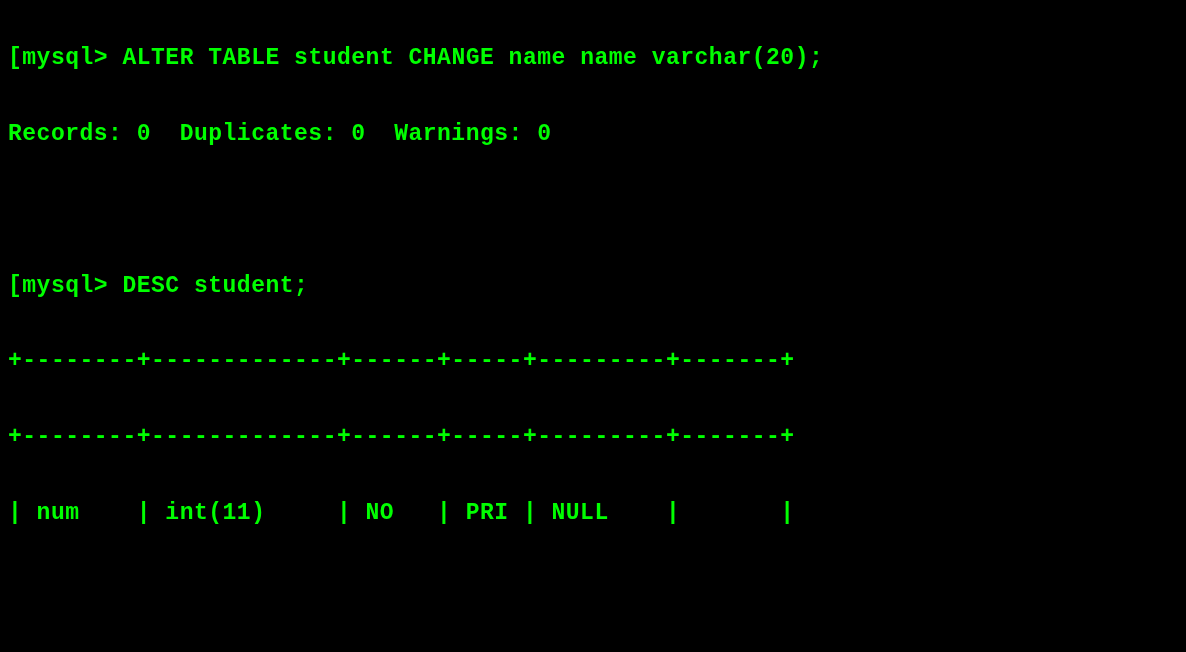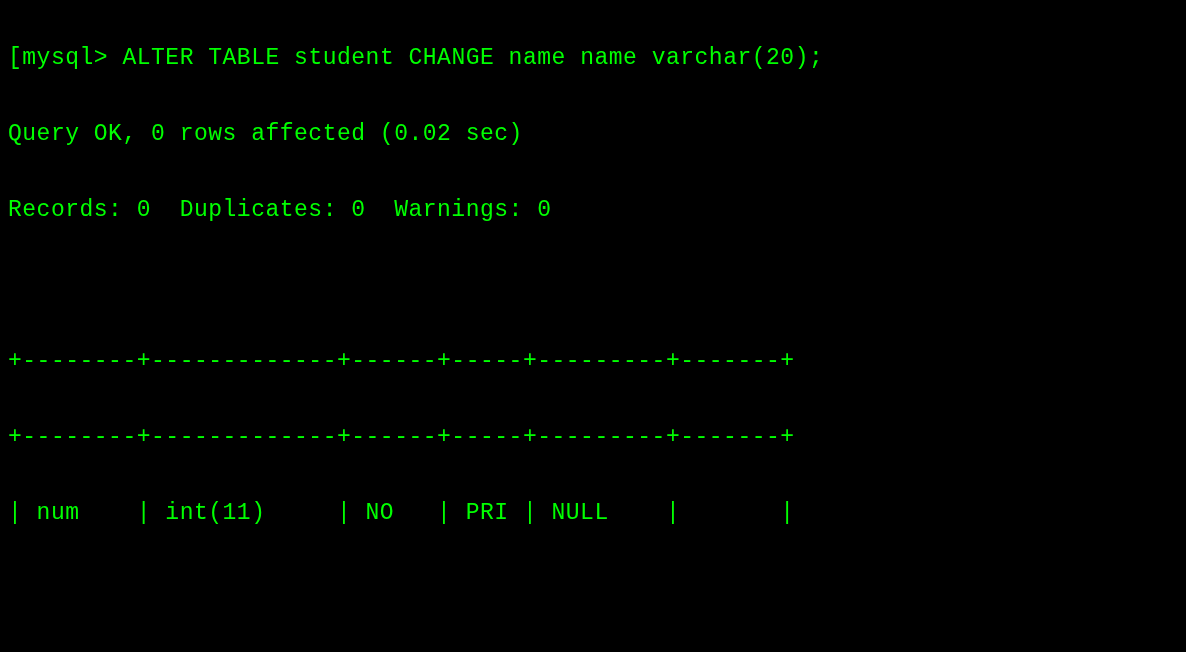--- a/index.html
+++ b/index.html
@@ -15,30 +15,31 @@
     width: 1186px;
     height: 652px;
     overflow: hidden;
   }
   .terminal {
     padding: 2px 8px;
     white-space: pre;
   }
   .line {
     display: block;
+    font-weight: bold;
   }
 </style>
 </head>
 <body>
 
 <div class="terminal">
 <span class="line"><span>[</span><span>mysql&gt;</span> <span>ALTER TABLE student CHANGE name name varchar(20);</span></span>
-<span class="line">Query OK, 0 rows affected (0.02 sec)</span>
 <span class="line">Records: 0  Duplicates: 0  Warnings: 0</span>
 <span class="line"> </span>
+<span class="line"><span>[</span><span>mysql&gt;</span> <span>DESC student;</span></span>
 <span class="line">+--------+-------------+------+-----+---------+-------+</span>
 <span class="line">+--------+-------------+------+-----+---------+-------+</span>
 <span class="line">| num    | int(11)     | NO   | PRI | NULL    |       |</span>
 
 
 
 
 
 
 

